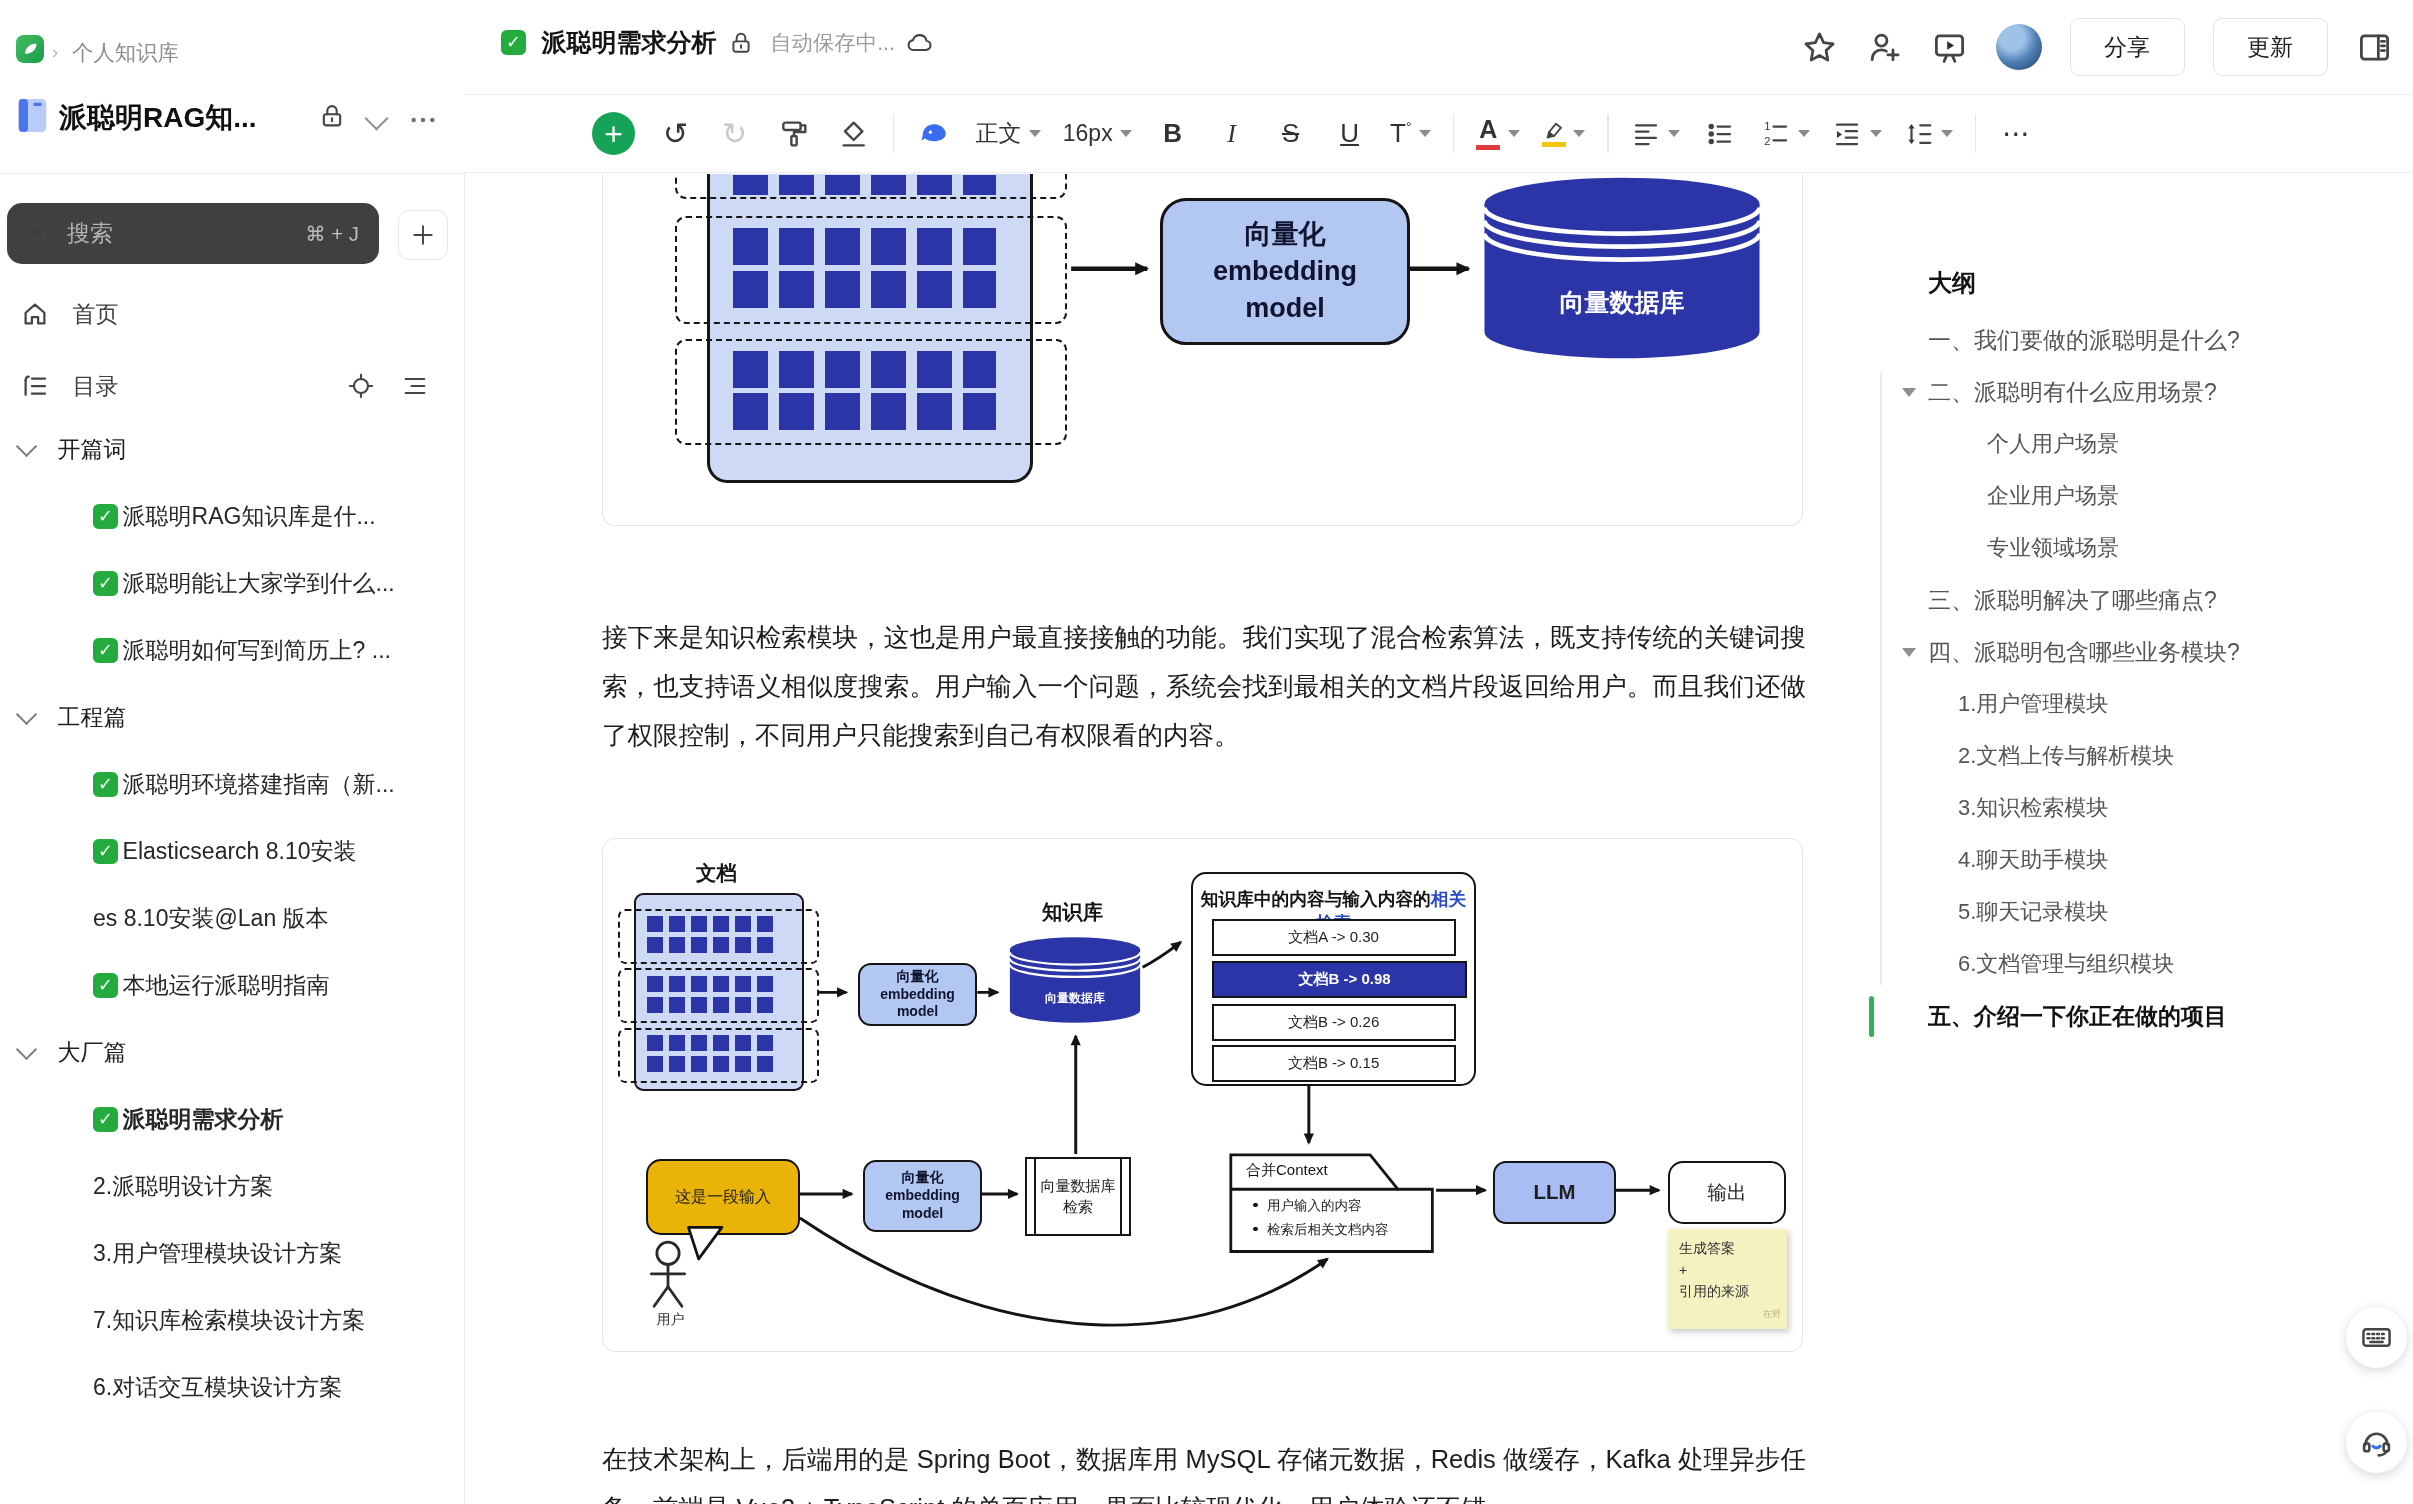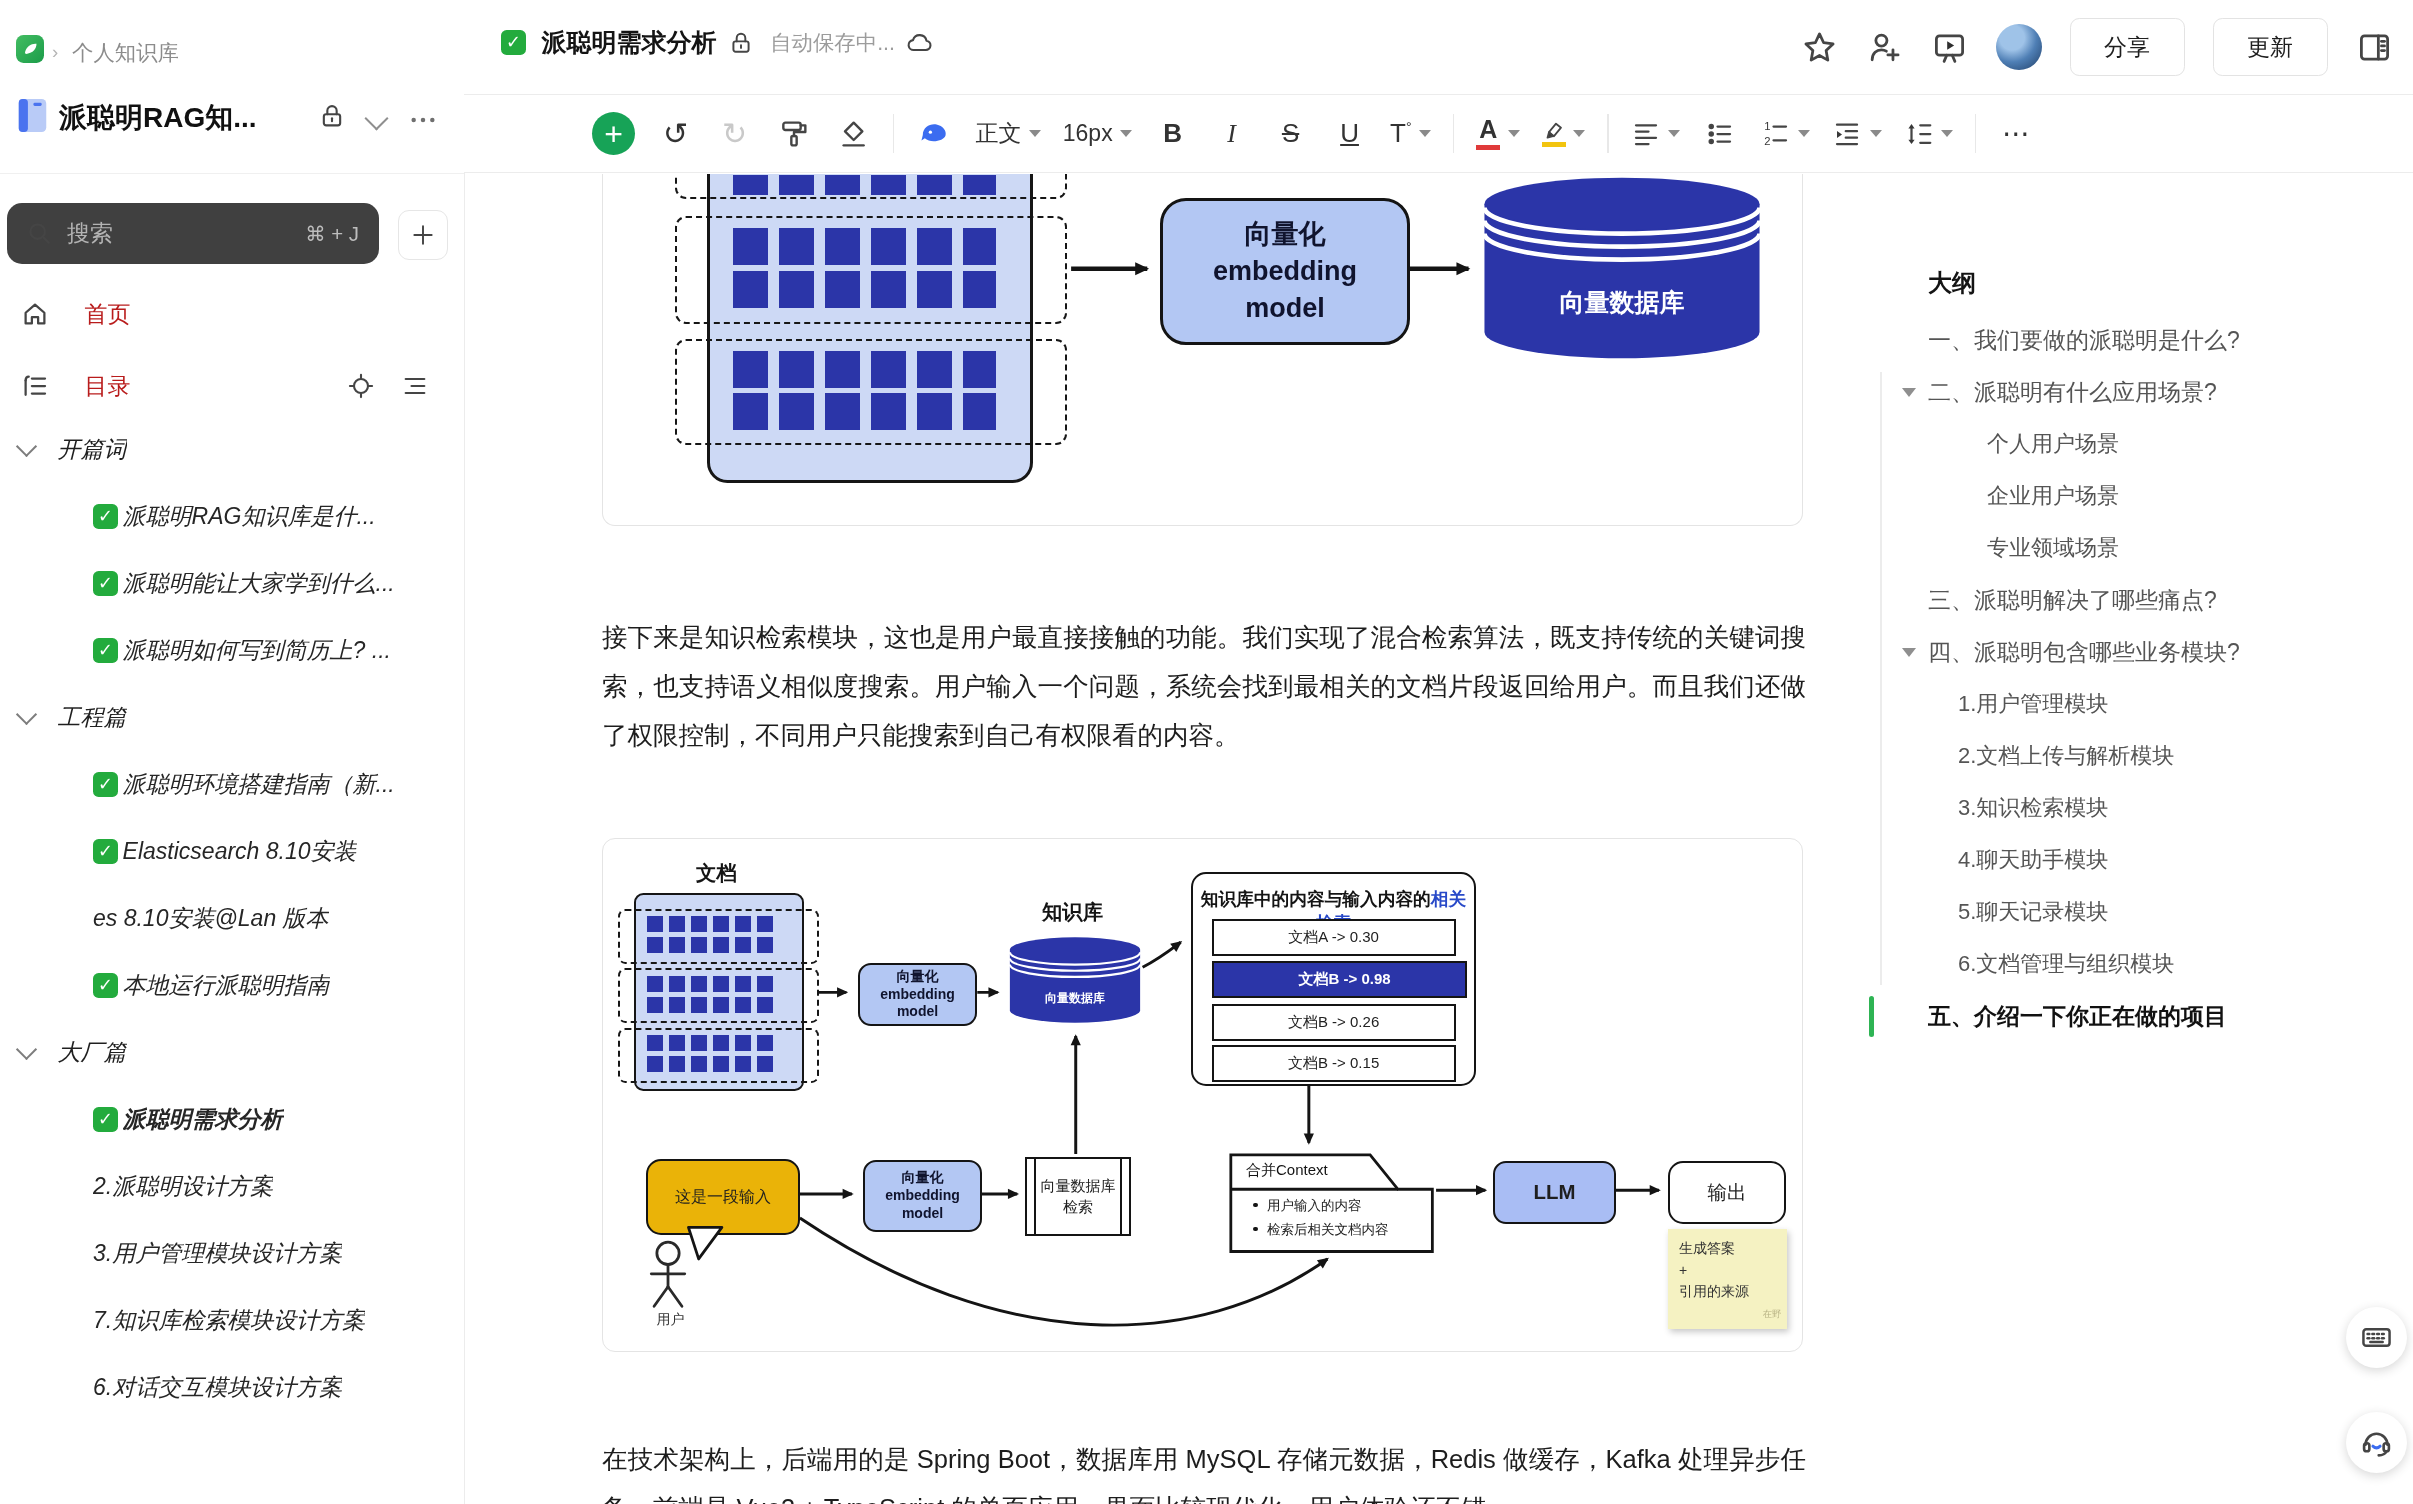--- a/index.html
+++ b/index.html
@@ -22,31 +22,31 @@
   .wchev{left:368px;top:16.7px;width:15px;height:15px;border-right:2.3px solid #8f8f8f;border-bottom:2.3px solid #8f8f8f;transform:rotate(45deg);}
   .wdots{left:407px;top:13px;}
   .sbdiv{left:0;top:173px;width:464px;height:0.9px;background:#f0f0f0;}
   .search{left:7.4px;top:203px;width:372px;height:61px;background:#404040;border-radius:15px;display:flex;align-items:center;}
   .search .ph{font-size:23px;color:#b3b3b3;margin-left:13px;flex:1;}
   .search .sc{font-size:20.4px;color:#bdbdbd;margin-right:20.4px;}
   .plusbtn{left:398px;top:210px;width:48px;height:48px;border:1.4px solid #e6e6e6;border-radius:11px;
            display:flex;align-items:center;justify-content:center;background:#fff;}
   .nav{left:0;top:278px;width:464px;}
   .nrow{height:72px;display:flex;align-items:center;padding-left:20.4px;position:relative;}
-  .nrow .nlab{font-size:23px;color:#b91c1c;margin-left:34px;}
+  .nrow .nlab{font-size:23px;color:#404040;margin-left:22px;}
   .nicr{position:absolute;right:35px;display:flex;gap:26px;}
   .tree{left:0;top:416px;width:464px;}
   .trow{height:67px;display:flex;align-items:center;position:relative;font-size:23px;color:#262626;}
   .trow.section{padding-left:18.6px;}
   .trow.section .tlabel{margin-left:24px;color:#1f1f1f;}
   .schev{width:13px;height:13px;border-right:2.3px solid #7d7d7d;border-bottom:2.3px solid #7d7d7d;transform:rotate(45deg);margin-top:-5.6px;}
   .trow.doc{padding-left:93px;}
   .badge{width:25px;height:25px;border-radius:5.6px;background:#23ab3d;color:#fff;font-size:17.7px;font-weight:bold;
          display:inline-flex;align-items:center;justify-content:center;margin-right:4.6px;flex:none;}
-  .tlabel{white-space:nowrap;overflow:hidden;text-overflow:ellipsis;max-width:334px;font-style:italic;}
+  .tlabel{white-space:nowrap;overflow:hidden;text-overflow:ellipsis;max-width:334px;}
   .trow .pill{position:absolute;left:7.4px;right:11px;top:3.7px;bottom:3.7px;border-radius:9.3px;background:#ececec;z-index:-1;}
   .trow.sel{font-weight:600;}
 
   
   .hdr{left:464px;top:0;width:1949px;height:94px;border-bottom:0.9px solid #ececec;background:#fff;}
   .dtitle{left:37px;top:26px;display:flex;align-items:center;gap:11px;}
   .dtitle .t{font-size:25px;font-weight:bold;color:#141414;}
   .autosave{font-size:21.4px;color:#9c9c9c;margin-left:5.6px;}
   .hright{right:20.4px;top:0;height:94px;display:flex;align-items:center;gap:28px;}
   .hbtn{width:113px;height:56px;border:1.4px solid #e3e3e3;border-radius:9.3px;background:#fff;

